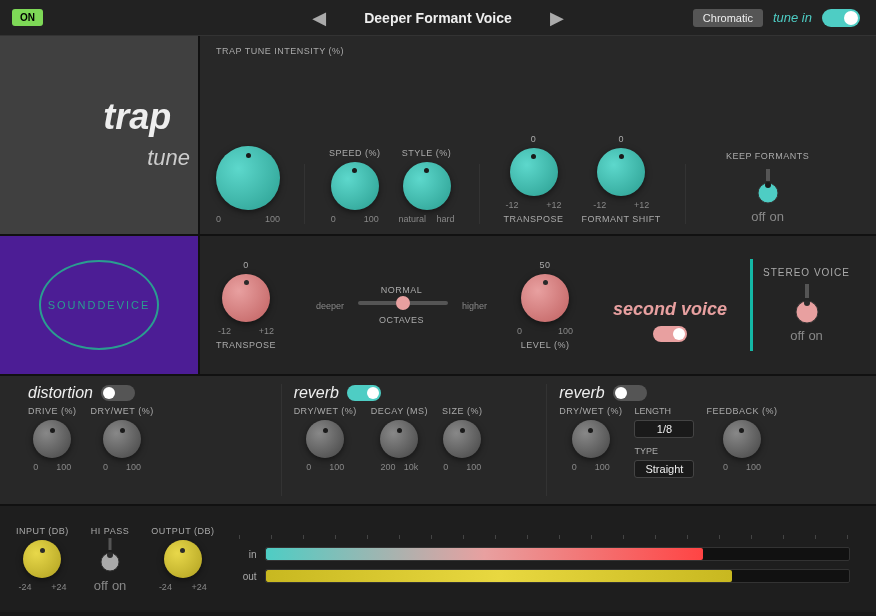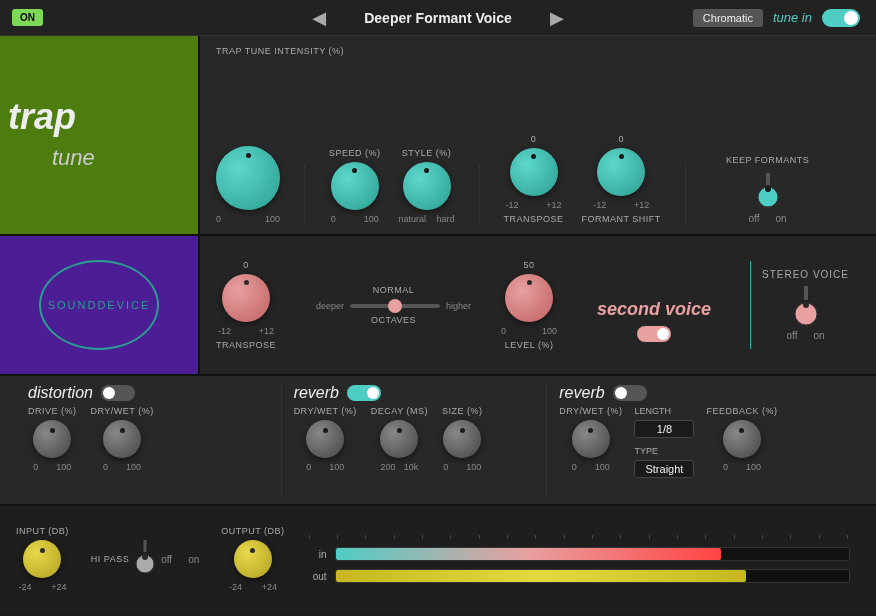--- a/index.html
+++ b/index.html
@@ -62,22 +62,22 @@
       display: flex;
       background: #282828;
       border-bottom: 2px solid #111;
       height: 200px;
     }
     .trap-logo {
       width: 200px;
       min-width: 200px;
       display: flex;
       align-items: center;
-      justify-content: flex-start;
-      background: #4d7c0f;
+      justify-content: flex-end;
+      background: #404040;
       border-right: 2px solid #111;
     }
     .trap-controls {
       flex: 1;
       padding: 10px 16px;
       display: flex;
       flex-direction: column;
     }
     .chromatic-btn {
       background: #555;
@@ -222,22 +222,21 @@
 
     
     .octaves-group {
       display: flex;
       flex-direction: column;
       align-items: center;
       gap: 4px;
     }
     .octaves-slider-container {
       display: flex;
-      align-items: center;
-      gap: 6px;
+      gap: 14px;
     }
     input[type=range] {
       -webkit-appearance: none;
       background: #555;
       height: 4px;
       border-radius: 2px;
       cursor: pointer;
       outline: none;
     }
     input[type=range]::-webkit-slider-thumb {
@@ -314,21 +313,21 @@
 
     
     .stereo-voice-block {
       width: 110px;
       min-width: 110px;
       display: flex;
       flex-direction: column;
       align-items: center;
       justify-content: center;
       padding: 8px;
-      border-left: 1px solid #14b8a6;
+      border-left: 3px solid #14b8a6;
     }
 
     
     .keep-formants-block {
       display: flex;
       flex-direction: column;
       align-items: center;
       justify-content: center;
       padding: 0 16px;
     }
@@ -417,39 +416,39 @@
     }
     .meter-tick {
       width: 1px;
       height: 4px;
       background: #444;
     }
 
     
     .hipass-group {
       display: flex;
-      flex-direction: row;
+      flex-direction: column;
       align-items: center;
       gap: 2px;
       justify-content: space-between;
     }
     .transpose-group { margin-right: 20px; }
     
     .stereo-voice-label {
       font-size: 10px;
       color: #aaa;
       text-align: center;
       text-transform: uppercase;
       letter-spacing: 1px;
       margin-bottom: 6px;
     }
     .off-on-labels {
       display: flex;
-      gap: 16px;
-      font-size: 10px;
+      gap: 4px;
+      font-size: 13px;
       color: #888;
     }
 
     
     .effect-toggle {
       width: 34px;
       height: 16px;
       border-radius: 8px;
       cursor: pointer;
       position: relative;

